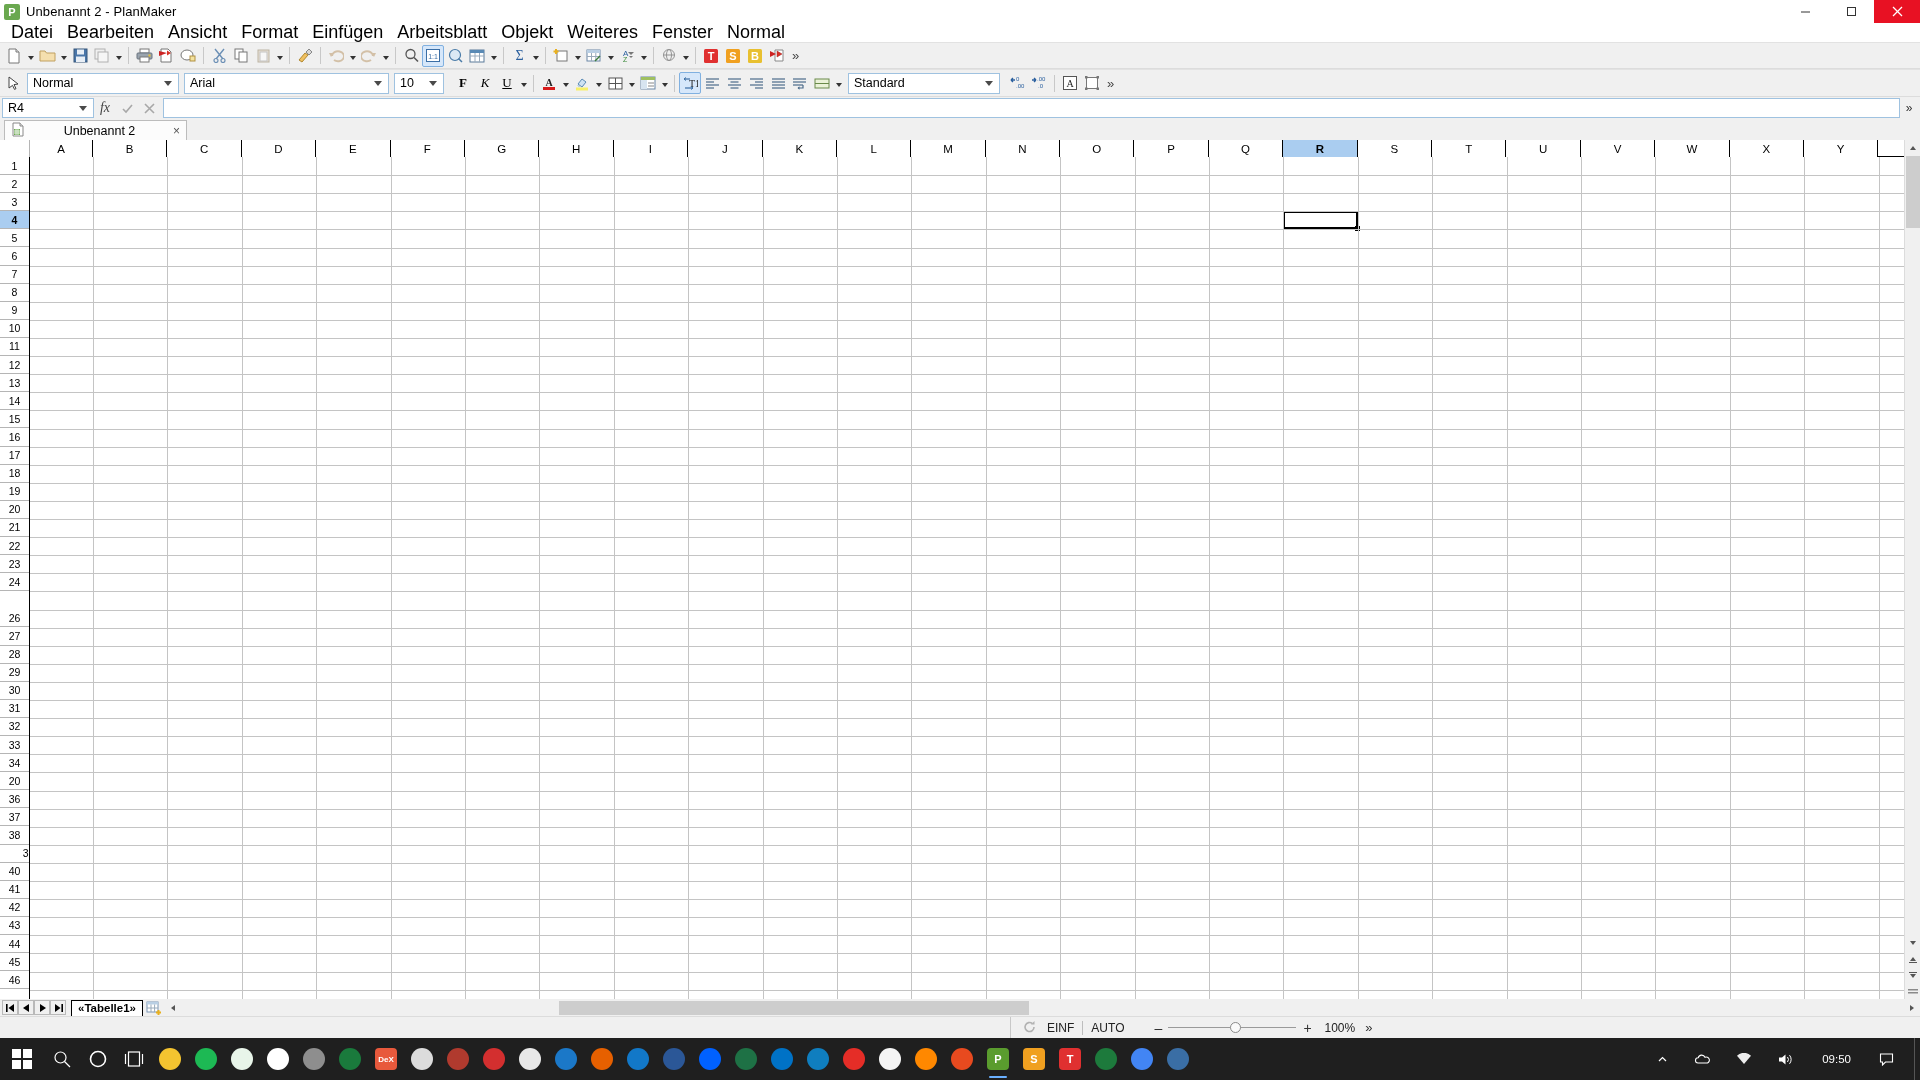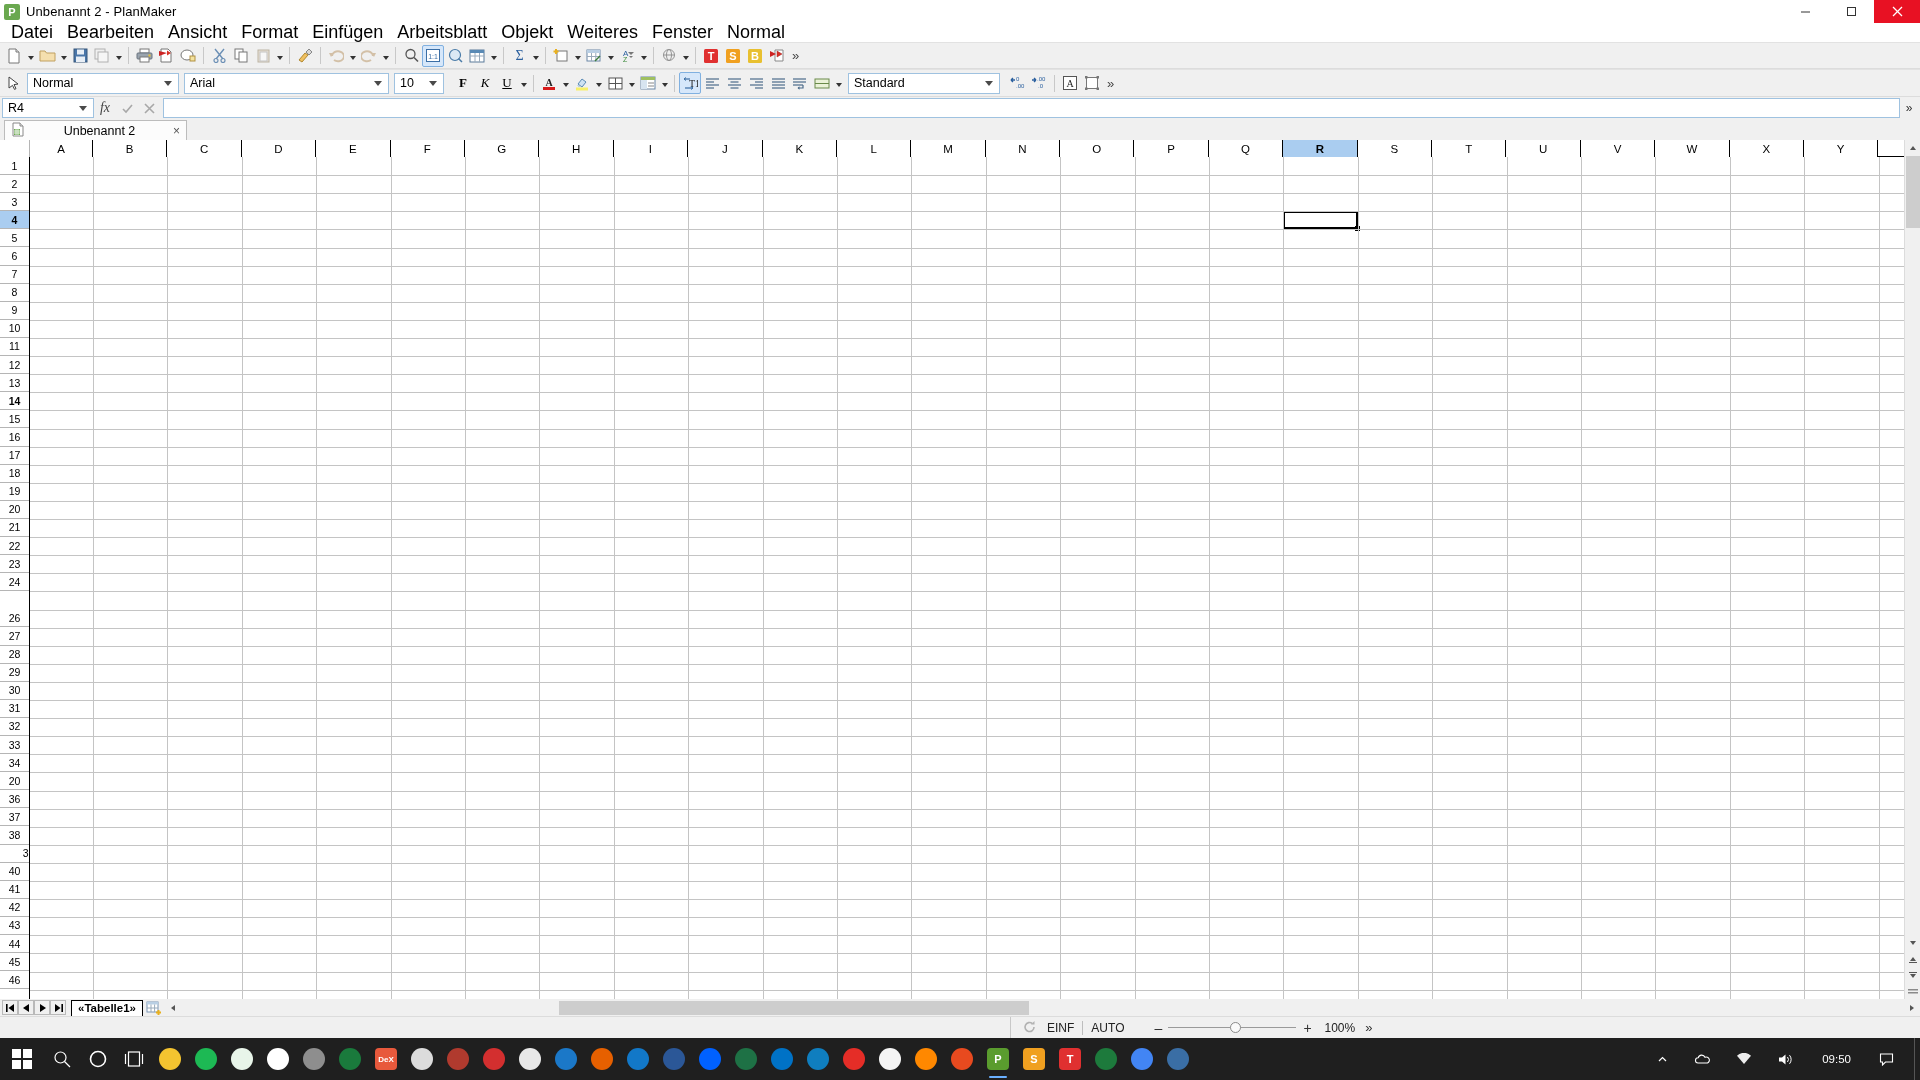--- a/index.html
+++ b/index.html
@@ -686,21 +686,21 @@
               <div class="rh sel" style="height: 18.1px;">4</div>
               <div class="rh" style="height: 18.1px;">5</div>
               <div class="rh" style="height: 18.1px;">6</div>
               <div class="rh" style="height: 18.1px;">7</div>
               <div class="rh" style="height: 18.1px;">8</div>
               <div class="rh" style="height: 18.1px;">9</div>
               <div class="rh" style="height: 18.1px;">10</div>
               <div class="rh" style="height: 18.1px;">11</div>
               <div class="rh" style="height: 18.1px;">12</div>
               <div class="rh" style="height: 18.1px;">13</div>
-              <div class="rh" style="height: 18.1px; font-weight: bold;">14</div>
+              <div class="rh" style="height: 18.1px;">14</div>
               <div class="rh" style="height: 18.1px;">15</div>
               <div class="rh" style="height: 18.1px;">16</div>
               <div class="rh" style="height: 18.1px;">17</div>
               <div class="rh" style="height: 18.1px;">18</div>
               <div class="rh" style="height: 18.1px;">19</div>
               <div class="rh" style="height: 18.1px;">20</div>
               <div class="rh" style="height: 18.1px;">21</div>
               <div class="rh" style="height: 18.1px;">22</div>
               <div class="rh" style="height: 18.1px;">23</div>
               <div class="rh" style="height: 18.1px;">24</div>

